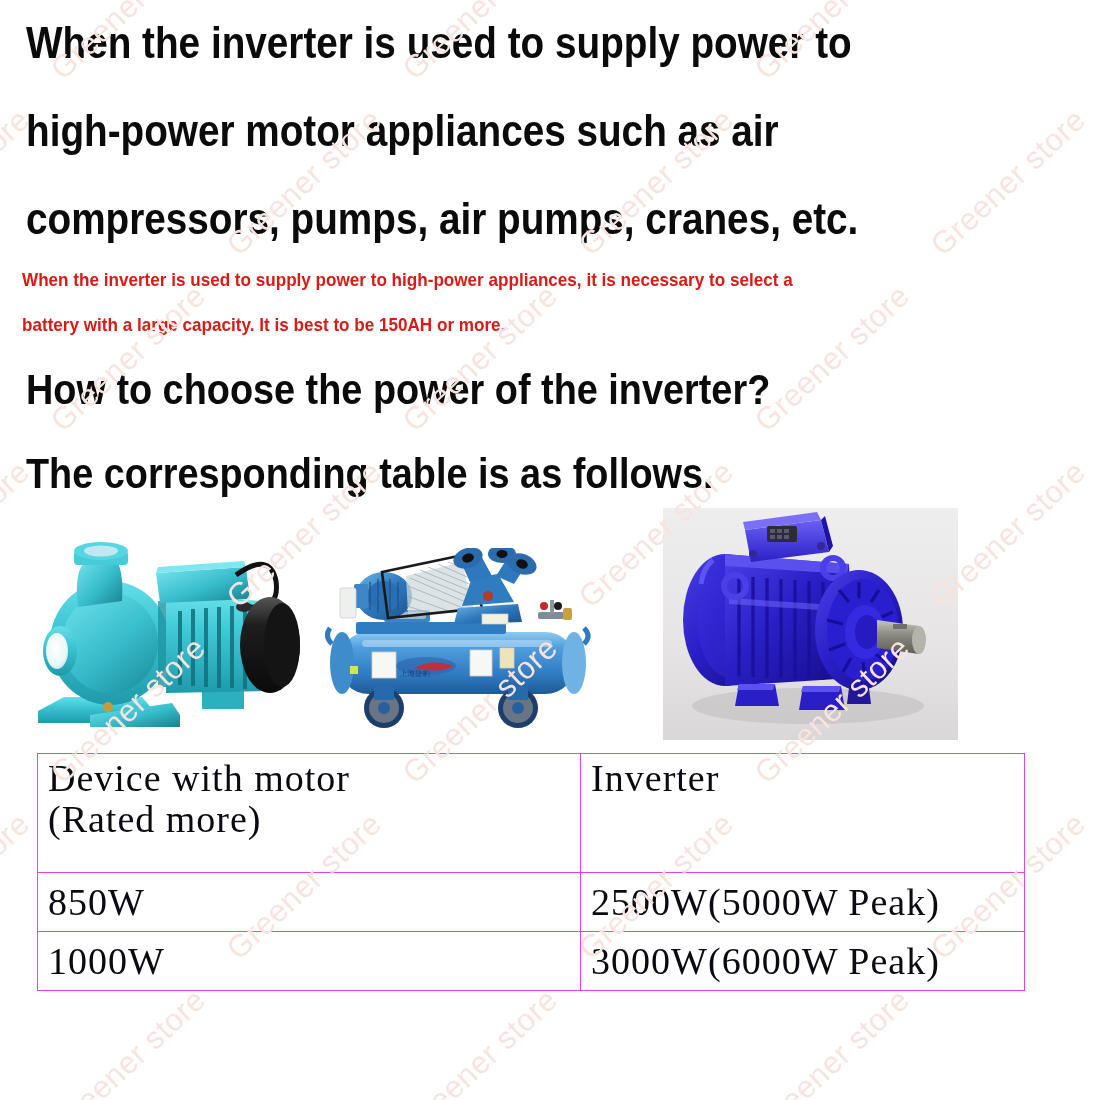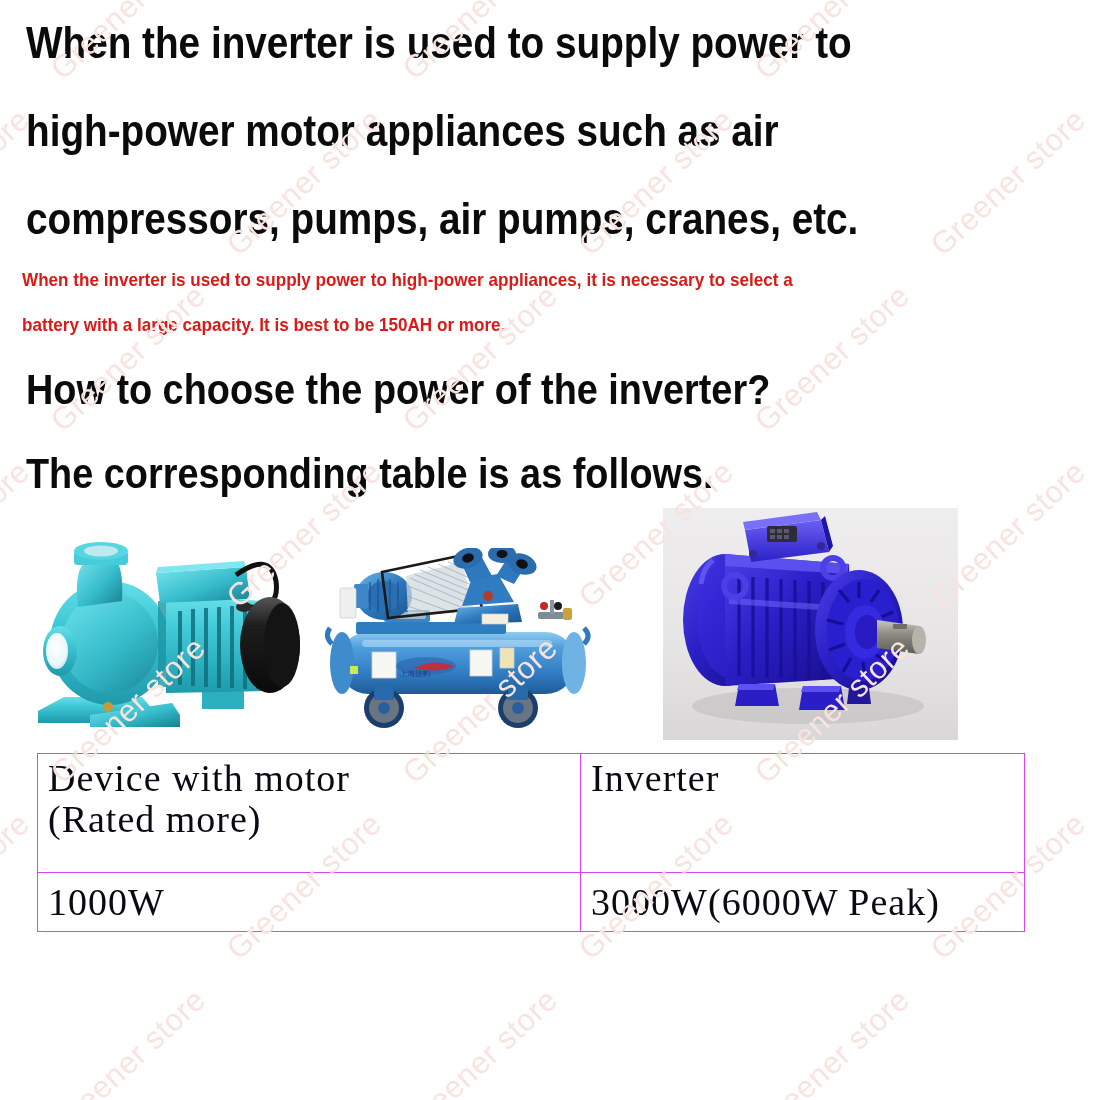--- a/index.html
+++ b/index.html
@@ -379,20 +379,24 @@
   </div>
 
   <table id="spec-table">
     <tbody>
       <tr class="header-row">
         <td class="colA">
           <div>Device with motor</div>
           <div> (Rated more)</div>
         </td>
         <td class="colB">Inverter</td>
+      </tr>
+      <tr class="data-row">
+        <td class="colA"><span>850W</span></td>
+        <td class="colB"><span>2500W(5000W Peak)</span></td>
       </tr>
       <tr class="data-row">
         <td class="colA"><span>1000W</span></td>
         <td class="colB"><span>3000W(6000W Peak)</span></td>
       </tr>
     </tbody>
   </table>
 
   <div id="watermark">
       <div class="wm" style="left: 176px; top: 176px; color: rgb(249, 227, 222);">Greener store</div>

